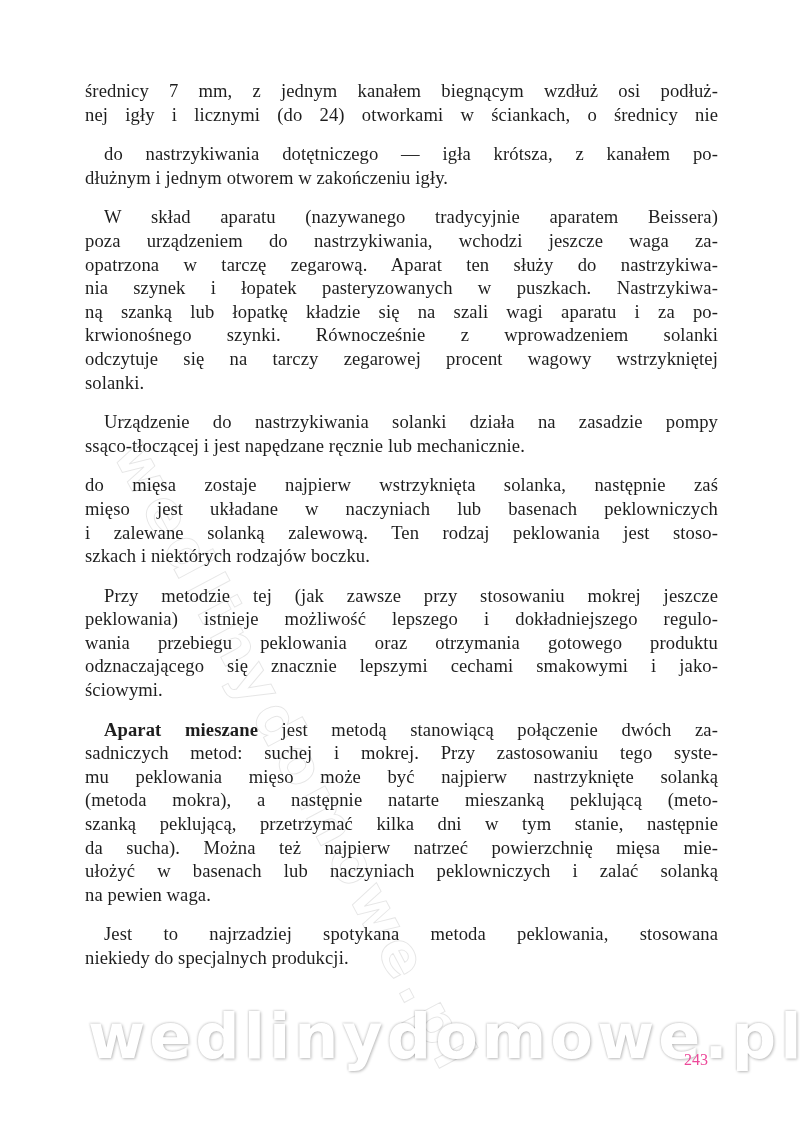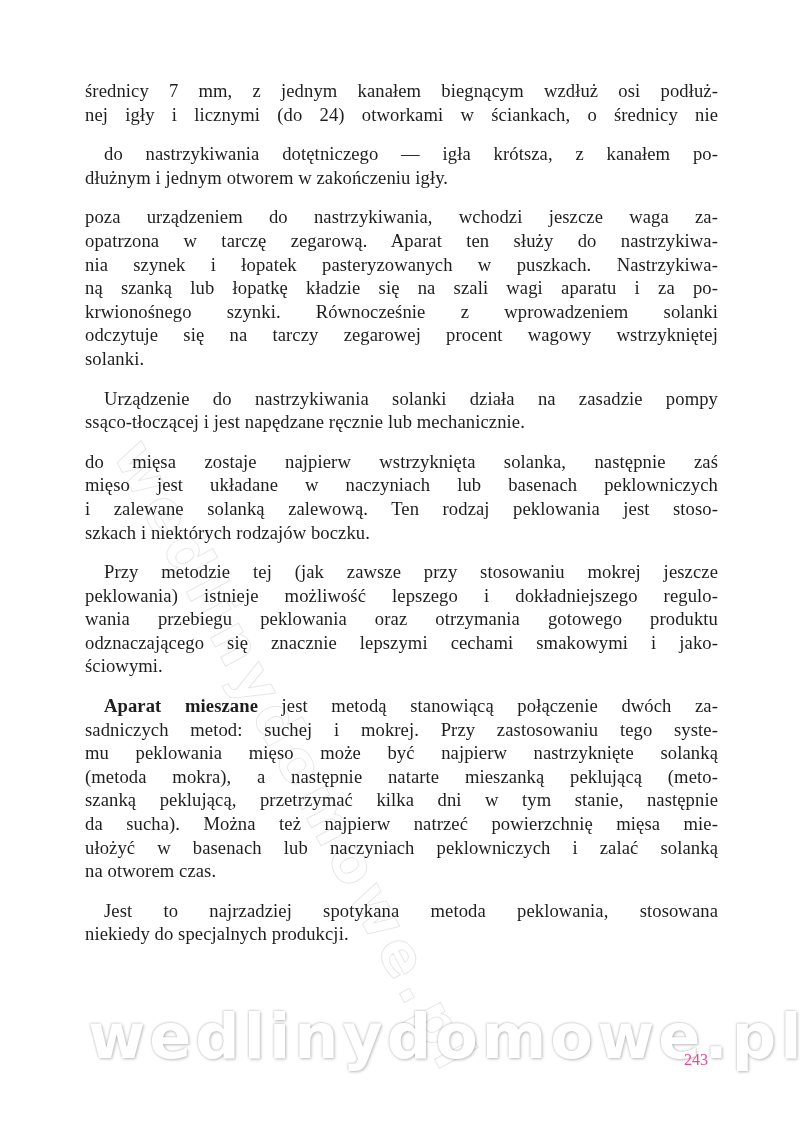--- a/index.html
+++ b/index.html
@@ -46,20 +46,21 @@
     <div class="line">średnicy 7 mm, z jednym kanałem biegnącym wzdłuż osi podłuż-</div>
     <div class="line">nej igły i licznymi (do 24) otworkami w ściankach, o średnicy nie</div>
   </div>
 
   <div class="para">
     <div class="line indent">do nastrzykiwania dotętniczego — igła krótsza, z kanałem po-</div>
     <div class="line last">dłużnym i jednym otworem w zakończeniu igły.</div>
   </div>
 
   <div class="para">
+    <div class="line indent">W skład aparatu (nazywanego tradycyjnie aparatem Beissera)</div>
     <div class="line">poza urządzeniem do nastrzykiwania, wchodzi jeszcze waga za-</div>
     <div class="line">opatrzona w tarczę zegarową. Aparat ten służy do nastrzykiwa-</div>
     <div class="line">nia szynek i łopatek pasteryzowanych w puszkach. Nastrzykiwa-</div>
     <div class="line">ną szanką lub łopatkę kładzie się na szali wagi aparatu i za po-</div>
     <div class="line">krwionośnego szynki. Równocześnie z wprowadzeniem solanki</div>
     <div class="line">odczytuje się na tarczy zegarowej procent wagowy wstrzykniętej</div>
     <div class="line last">solanki.</div>
   </div>
 
   <div class="para">
@@ -83,21 +84,21 @@
   </div>
 
   <div class="para">
     <div class="line indent"><b>Aparat mieszane</b><span> jest metodą stanowiącą połączenie dwóch za-</span></div>
     <div class="line">sadniczych metod: suchej i mokrej. Przy zastosowaniu tego syste-</div>
     <div class="line">mu peklowania mięso może być najpierw nastrzyknięte solanką</div>
     <div class="line">(metoda mokra), a następnie natarte mieszanką peklującą (meto-</div>
     <div class="line">szanką peklującą, przetrzymać kilka dni w tym stanie, następnie</div>
     <div class="line">da sucha). Można też najpierw natrzeć powierzchnię mięsa mie-</div>
     <div class="line">ułożyć w basenach lub naczyniach peklowniczych i zalać solanką</div>
-    <div class="line last">na otworem czas.</div>
+    <div class="line last">na pewien waga.</div>
   </div>
 
   <div class="para">
     <div class="line indent">Jest to najrzadziej spotykana metoda peklowania, stosowana</div>
     <div class="line last">niekiedy do specjalnych produkcji.</div>
   </div>
 
 </div>
 
 <div class="wm-bottom">wedlinydomowe.pl</div>

